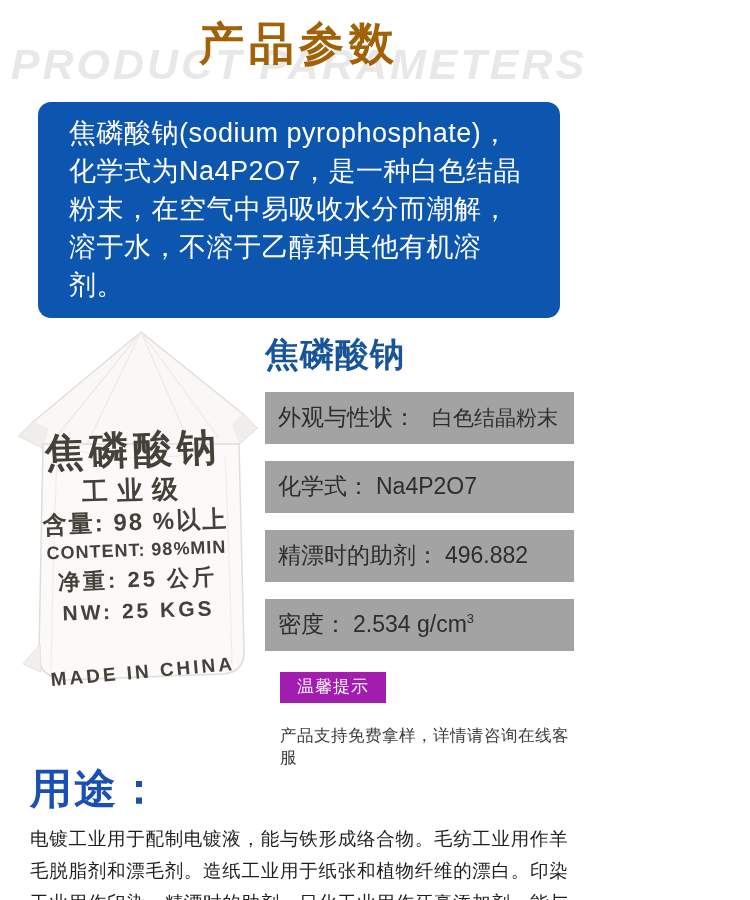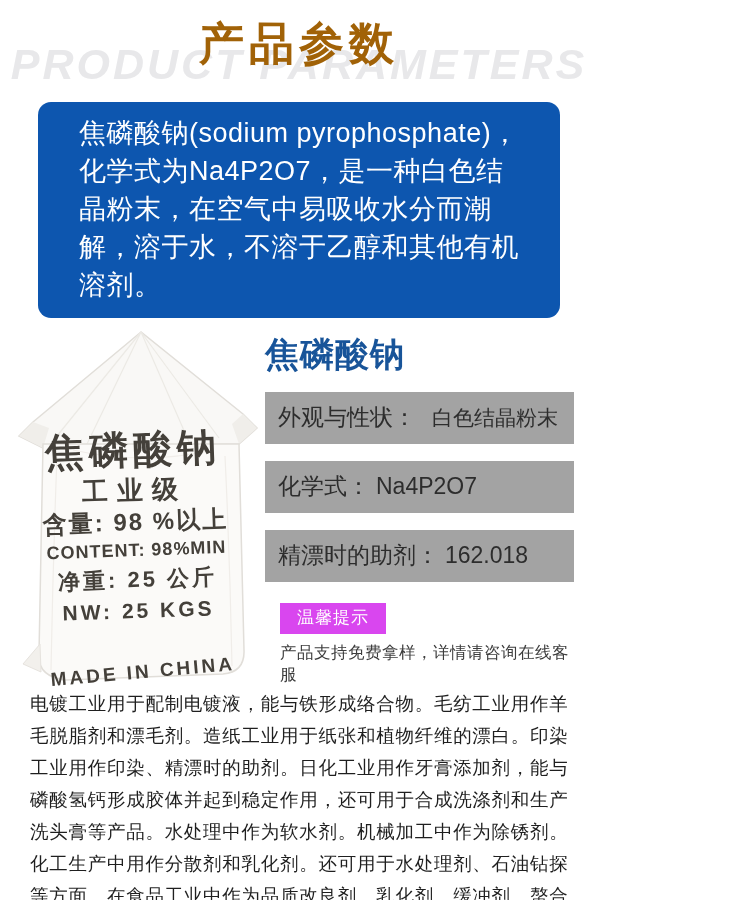--- a/index.html
+++ b/index.html
@@ -22,21 +22,21 @@
   }
   .page-title {
     position: absolute; left: 0; right: 0; top: 14px; margin: 0;
     text-align: center; font-size: 45px; font-weight: bold;
     color: #a16207; letter-spacing: 5px; z-index: 2;
   }
 
   
   .intro-box {
     margin: 0 38px; background: #0d56af; border-radius: 13px;
-    padding: 12px 41px 14px;
+    padding: 12px 31px 14px;
   }
   .intro-text {
     margin: 0; color: #ffffff; font-size: 27px; line-height: 38px;
     letter-spacing: 0.5px;
   }
 
   
   .product { display: flex; margin-top: 8px; }
   .bag-wrap { flex: none; width: 262px; padding-left: 13px; }
   .bag-svg { display: block; }
@@ -50,24 +50,24 @@
     background: #a3a3a3; margin-bottom: 17px; padding: 10px 13px 11px;
     font-size: 23px; color: #2d2d2d; white-space: nowrap;
   }
   .spec-label { color: #2d2d2d; }
   .spec-value { margin-left: 6px; }
   .spec-value.sm { font-size: 21px; margin-left: 16px; }
   .spec-sup { font-size: 13px; }
 
   .badge {
     display: inline-block; margin: 4px 0 0 15px;
-    background: #d946ef; color: #ffffff; font-size: 17px;
+    background: #a21caf; color: #ffffff; font-size: 17px;
     padding: 3px 17px 5px; letter-spacing: 1px;
   }
-  .tip { margin: 8px 0 0 15px; font-size: 16.5px; color: #3d3d3d; letter-spacing: 0.5px; }
+  .tip { margin: 22px 0 0 15px; font-size: 16.5px; color: #3d3d3d; letter-spacing: 0.5px; }
 
   
   .usage { margin: -8px 30px 0; position: relative; z-index: 3; }
   .usage-title {
     margin: 0; font-size: 42px; font-weight: bold;
     color: #1a50b5; letter-spacing: 2px;
   }
   .usage-text {
     margin: 6px 0 0; font-size: 18.5px; line-height: 32px;
     color: #1f1f1f; text-align: justify; letter-spacing: 0.2px;
@@ -121,27 +121,31 @@
 
       <div class="spec-row">
         <span class="spec-label">外观与性状：</span><span class="spec-value sm">白色结晶粉末</span>
       </div>
 
       <div class="spec-row">
         <span class="spec-label">化学式：</span><span class="spec-value">Na4P2O7</span>
       </div>
 
       <div class="spec-row">
-        <span class="spec-label">精漂时的助剂：</span><span class="spec-value">162.018</span>
+        <span class="spec-label">精漂时的助剂：</span><span class="spec-value">496.882</span>
       </div>
 
+      <div class="spec-row">
+        <span class="spec-label">密度：</span><span class="spec-value">2.534 g/cm</span><sup class="spec-sup">3</sup>
+      </div>
 
       <div class="badge">温馨提示</div>
       <div class="tip">产品支持免费拿样，详情请咨询在线客服</div>
     </div>
 
   </section>
 
   <section class="usage">
+    <h2 class="usage-title">用途：</h2>
     <p class="usage-text">电镀工业用于配制电镀液，能与铁形成络合物。毛纺工业用作羊毛脱脂剂和漂毛剂。造纸工业用于纸张和植物纤维的漂白。印染工业用作印染、精漂时的助剂。日化工业用作牙膏添加剂，能与磷酸氢钙形成胶体并起到稳定作用，还可用于合成洗涤剂和生产洗头膏等产品。水处理中作为软水剂。机械加工中作为除锈剂。化工生产中用作分散剂和乳化剂。还可用于水处理剂、石油钻探等方面，在食品工业中作为品质改良剂、乳化剂、缓冲剂、螯合剂等。</p>
   </section>
 
 </div>
 
 </body></html>

